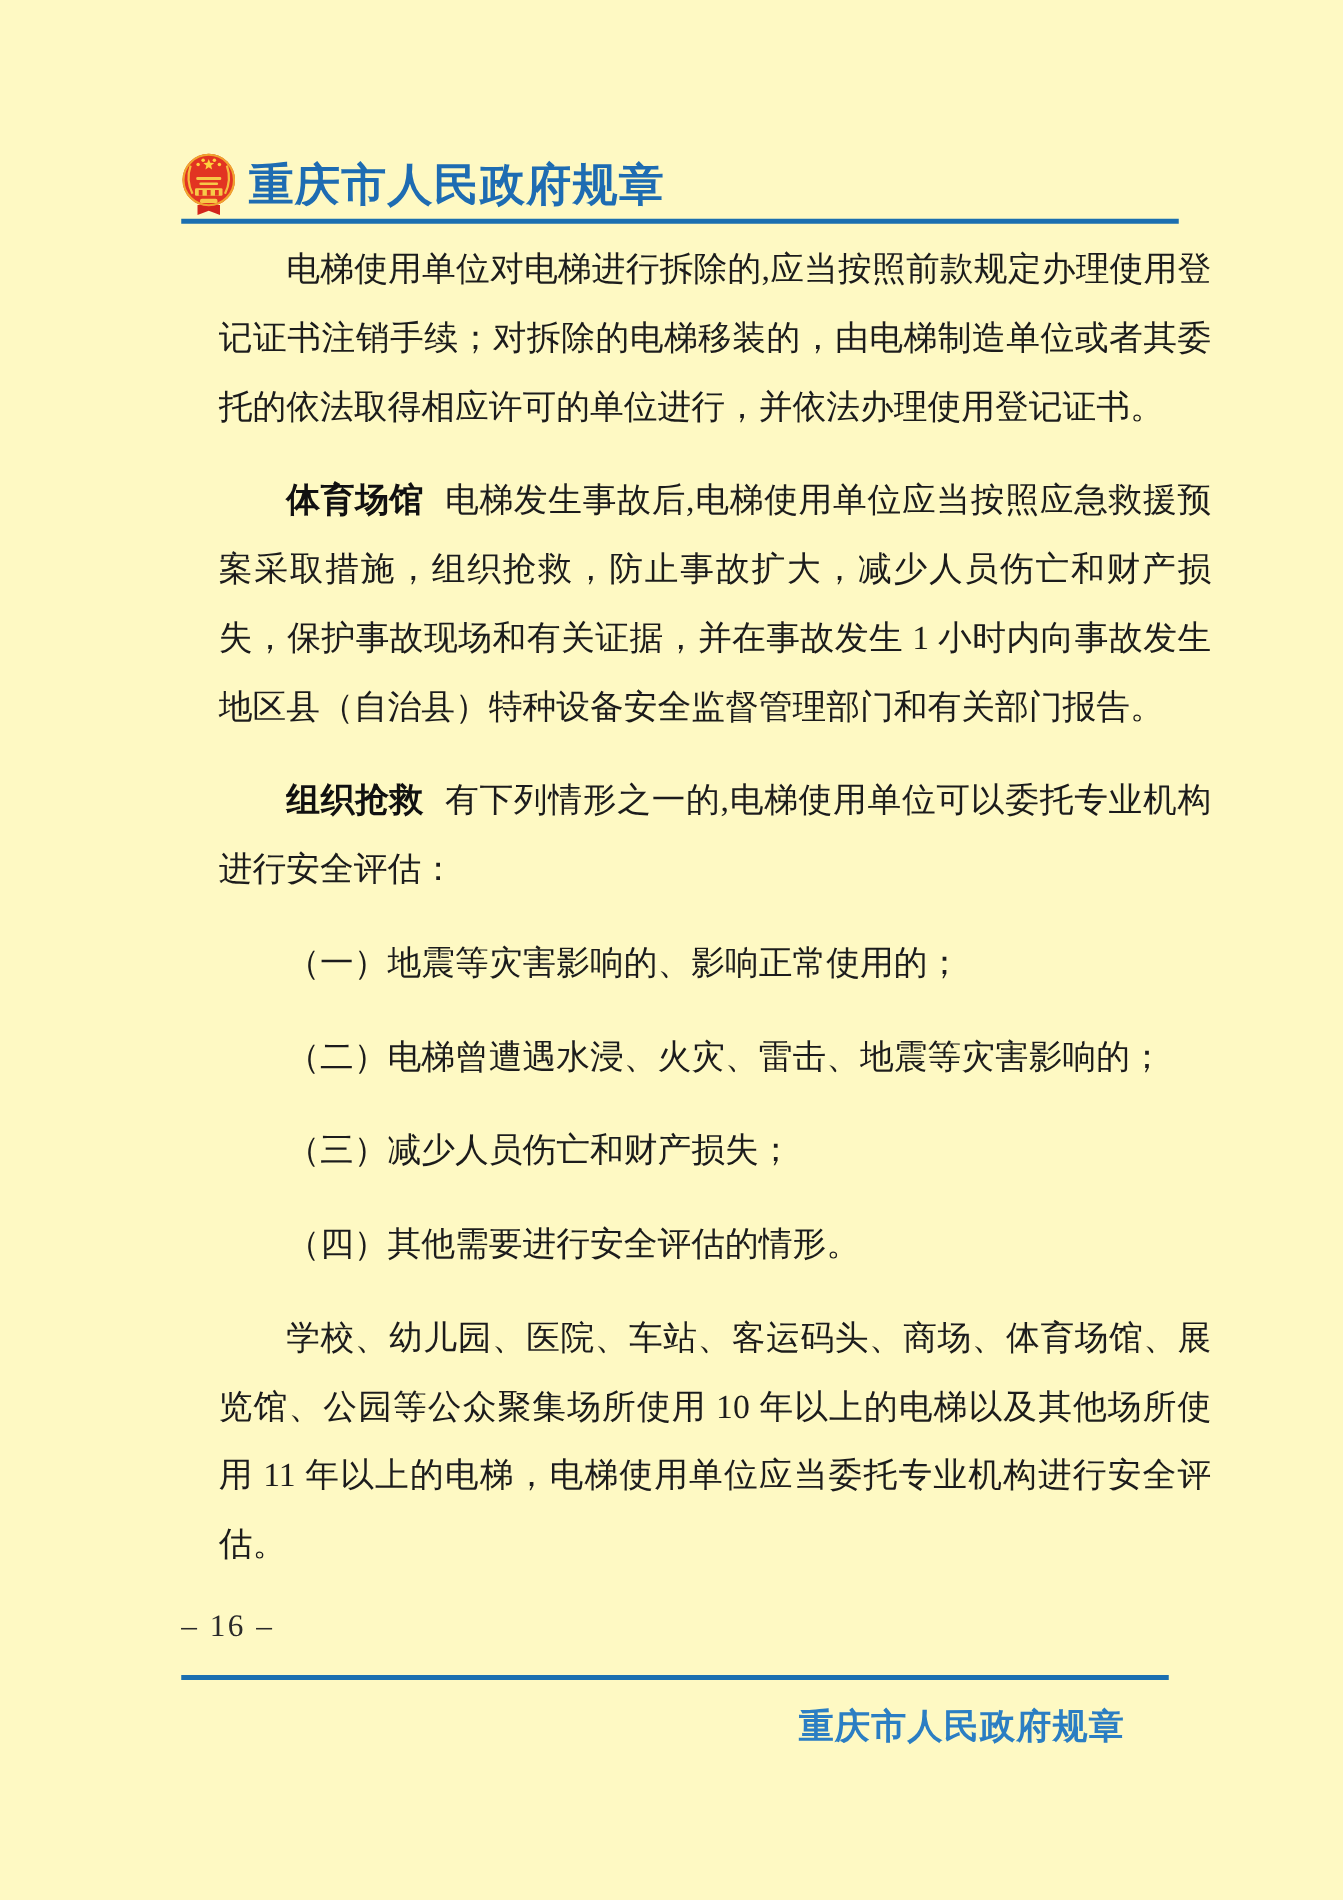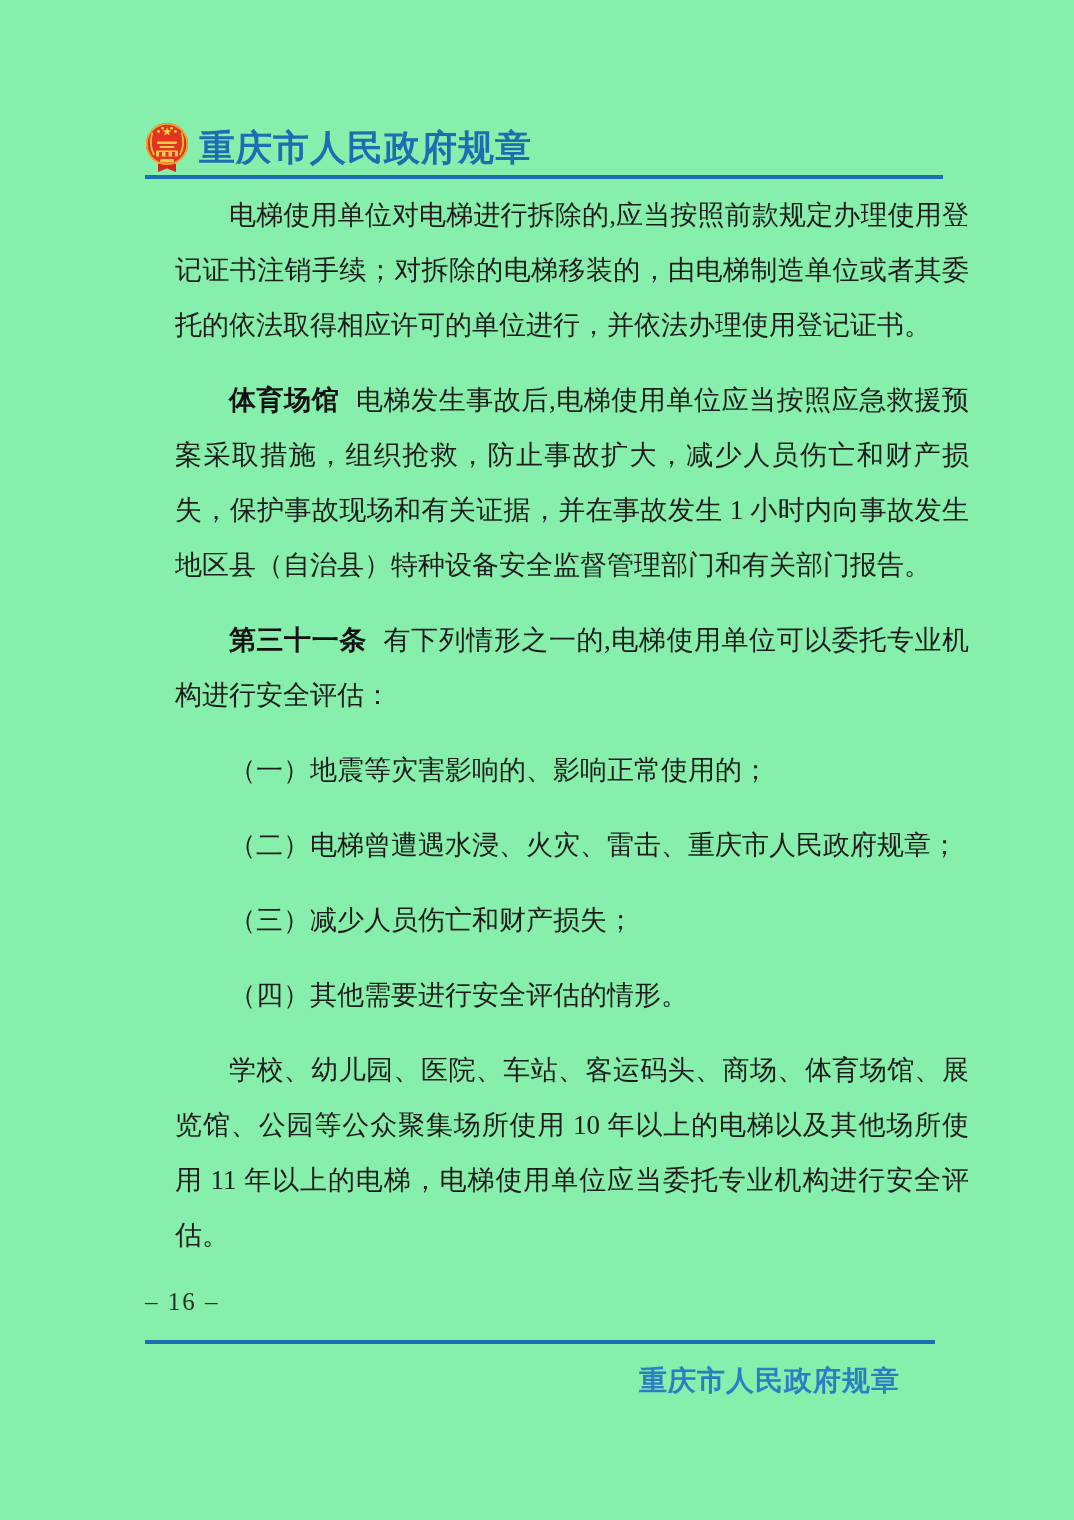--- a/index.html
+++ b/index.html
@@ -4,21 +4,21 @@
 <style>
   html, body {
     margin: 0;
     padding: 0;
     background: #ffffff;
   }
   .page {
     position: relative;
     width: 1074px;
     height: 1520px;
-    background: #86efac;
+    background: #fef9c3;
     overflow: hidden;
     font-family: "Liberation Serif", "DejaVu Serif", serif;
   }
 
   
   .doc-header {
     position: absolute;
     left: 145px;
     top: 118px;
     width: 798px;
@@ -137,25 +137,25 @@
     </svg>
     <span class="header-title">重庆市人民政府规章</span>
   </header>
   <div class="header-rule"></div>
 
   <main class="doc-body">
     <p><span class="txt">电梯使用单位对电梯进行拆除的,应当按照前款规定办理使用登记证书注销手续；对拆除的电梯移装的，由电梯制造单位或者其委托的依法取得相应许可的单位进行，并依法办理使用登记证书。</span></p>
 
     <p><b class="lead">体育场馆</b><span class="txt">电梯发生事故后,电梯使用单位应当按照应急救援预案采取措施，组织抢救，防止事故扩大，减少人员伤亡和财产损失，保护事故现场和有关证据，并在事故发生 1 小时内向事故发生地区县（自治县）特种设备安全监督管理部门和有关部门报告。</span></p>
 
-    <p><b class="lead">第三十一条</b><span class="txt">有下列情形之一的,电梯使用单位可以委托专业机构进行安全评估：</span></p>
+    <p><b class="lead">组织抢救</b><span class="txt">有下列情形之一的,电梯使用单位可以委托专业机构进行安全评估：</span></p>
 
     <p><span class="txt">（一）地震等灾害影响的、影响正常使用的；</span></p>
 
-    <p><span class="txt">（二）电梯曾遭遇水浸、火灾、雷击、重庆市人民政府规章；</span></p>
+    <p><span class="txt">（二）电梯曾遭遇水浸、火灾、雷击、地震等灾害影响的；</span></p>
 
     <p><span class="txt">（三）减少人员伤亡和财产损失；</span></p>
 
     <p><span class="txt">（四）其他需要进行安全评估的情形。</span></p>
 
     <p><span class="txt">学校、幼儿园、医院、车站、客运码头、商场、体育场馆、展览馆、公园等公众聚集场所使用 10 年以上的电梯以及其他场所使用 11 年以上的电梯，电梯使用单位应当委托专业机构进行安全评估。</span></p>
   </main>
 
   <div class="page-number">– 16 –</div>
   <div class="footer-rule"></div>

